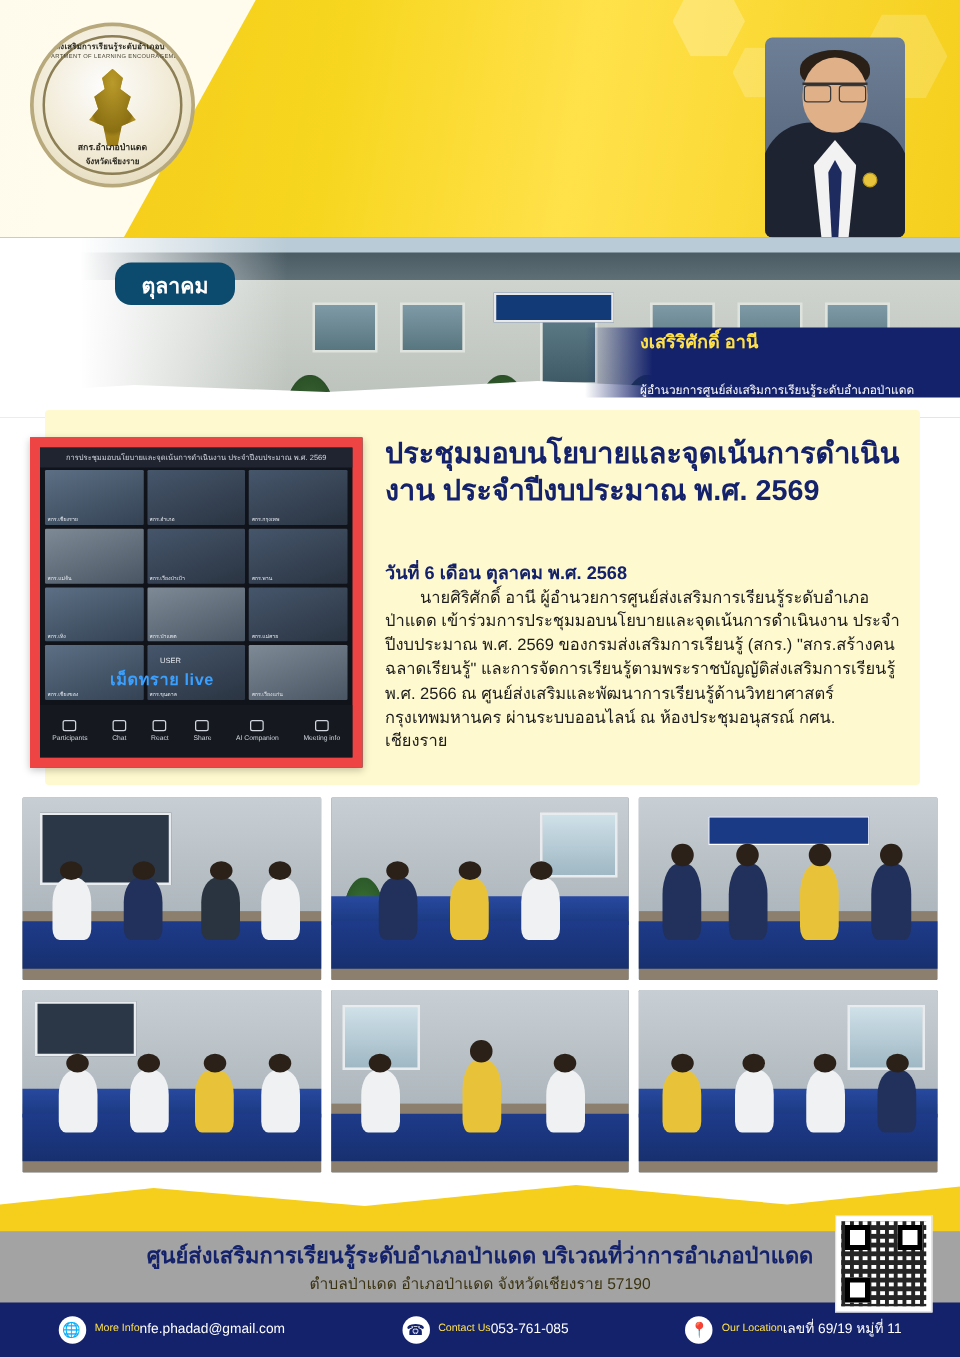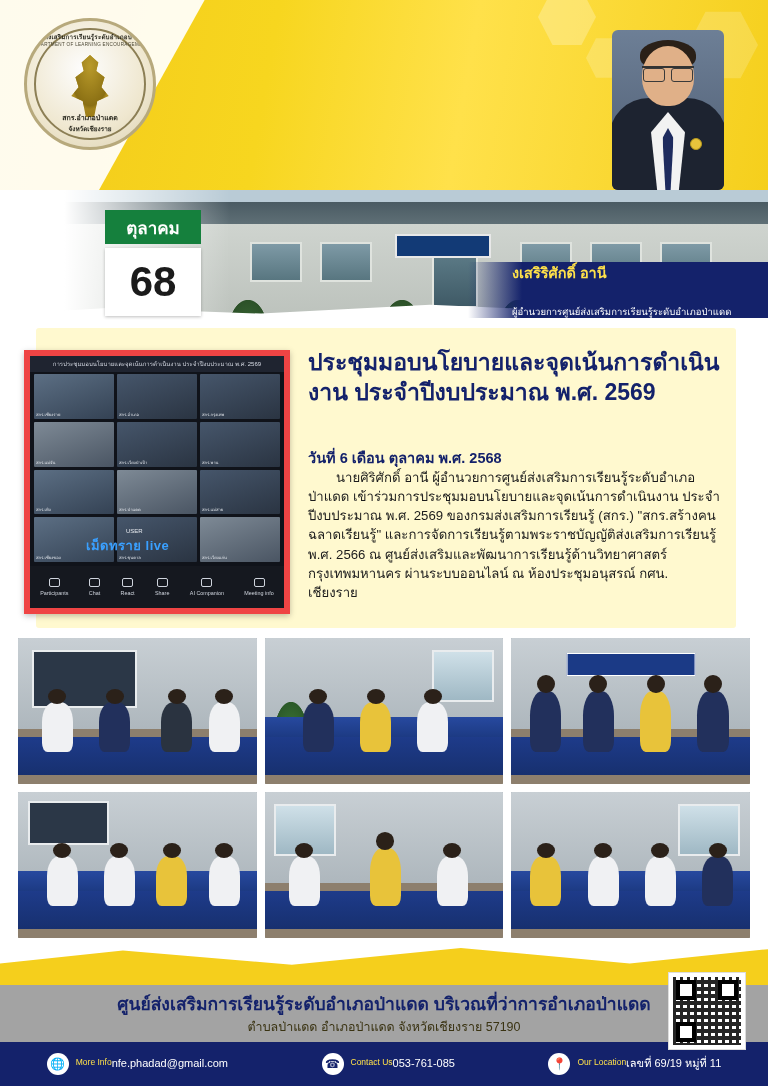--- a/index.html
+++ b/index.html
@@ -182,24 +182,24 @@
     position: absolute; left: 0; top: 0; width: 230px; height: 144px;
     background: linear-gradient(90deg, #ffffff 0%, #ffffff 28%, rgba(255,255,255,0) 100%);
   }
   .banner-bottom-wave {
     position: absolute; left: 0; bottom: -2px; width: 768px; height: 40px;
     background: #ffffff;
     clip-path: polygon(0 100%, 0 46%, 14% 30%, 34% 44%, 56% 22%, 78% 40%, 100% 18%, 100% 100%);
   }
 
   .month-box {
-    position: absolute; left: 105px; top: 210px;
-    width: 96px; height: 34px; background: #15803d;
+    position: absolute; left: 92px; top: 210px;
+    width: 96px; height: 34px; background: #0c4a6e;
     display: flex; align-items: center; justify-content: center;
-    color: #ffffff; font-size: 17px; font-weight: bold;
+    color: #ffffff; font-size: 17px; font-weight: bold; border-radius: 13px;
   }
   .year-box {
     position: absolute; left: 105px; top: 248px;
     width: 96px; height: 68px; background: #ffffff;
     display: flex; align-items: center; justify-content: center;
     color: #1b1b1b; font-size: 42px; font-weight: bold;
     box-shadow: 0 1px 3px rgba(0,0,0,0.25);
   }
 
   .name-ribbon {
@@ -225,21 +225,21 @@
   .article {
     position: absolute; left: 36px; top: 328px;
     width: 700px; height: 300px;
     background: #fff9cf;
     border-radius: 3px;
   }
   .article-thumb {
     position: absolute; left: -12px; top: 22px;
     width: 266px; height: 264px;
     background: #10131a;
-    border: 6px solid #ef4444;
+    border: 8px solid #ef4444;
     box-shadow: 0 2px 6px rgba(0,0,0,0.25);
     overflow: hidden;
   }
   .zoom-topbar {
     position: absolute; top: 0; left: 0; right: 0; height: 16px;
     background: #1f2430; color: #d6dae4; font-size: 6px;
     display: flex; align-items: center; justify-content: center;
   }
   .zoom-grid {
     position: absolute; top: 18px; left: 4px; right: 4px; bottom: 46px;
@@ -439,21 +439,20 @@
     <div class="banner-door" style="left:432px"></div>
     <div class="banner-sign"></div>
     <div class="banner-plant" style="left:228px"></div>
     <div class="banner-plant" style="left:382px"></div>
     <div class="banner-plant" style="left:498px"></div>
     <div class="banner-fade"></div>
     <div class="banner-bottom-wave"></div>
   </div>
 
   <div class="month-box">ตุลาคม</div>
-  <div class="year-box">68</div>
 
   <div class="ribbon-arrows">
     <span></span>
       <span></span>
   </div>
   <div class="name-ribbon">
     <div class="ribbon-name">งเสริริศักดิ์  อานี</div>
     <div class="ribbon-role">ผู้อำนวยการศูนย์ส่งเสริมการเรียนรู้ระดับอำเภอป่าแดด</div>
   </div>
 

